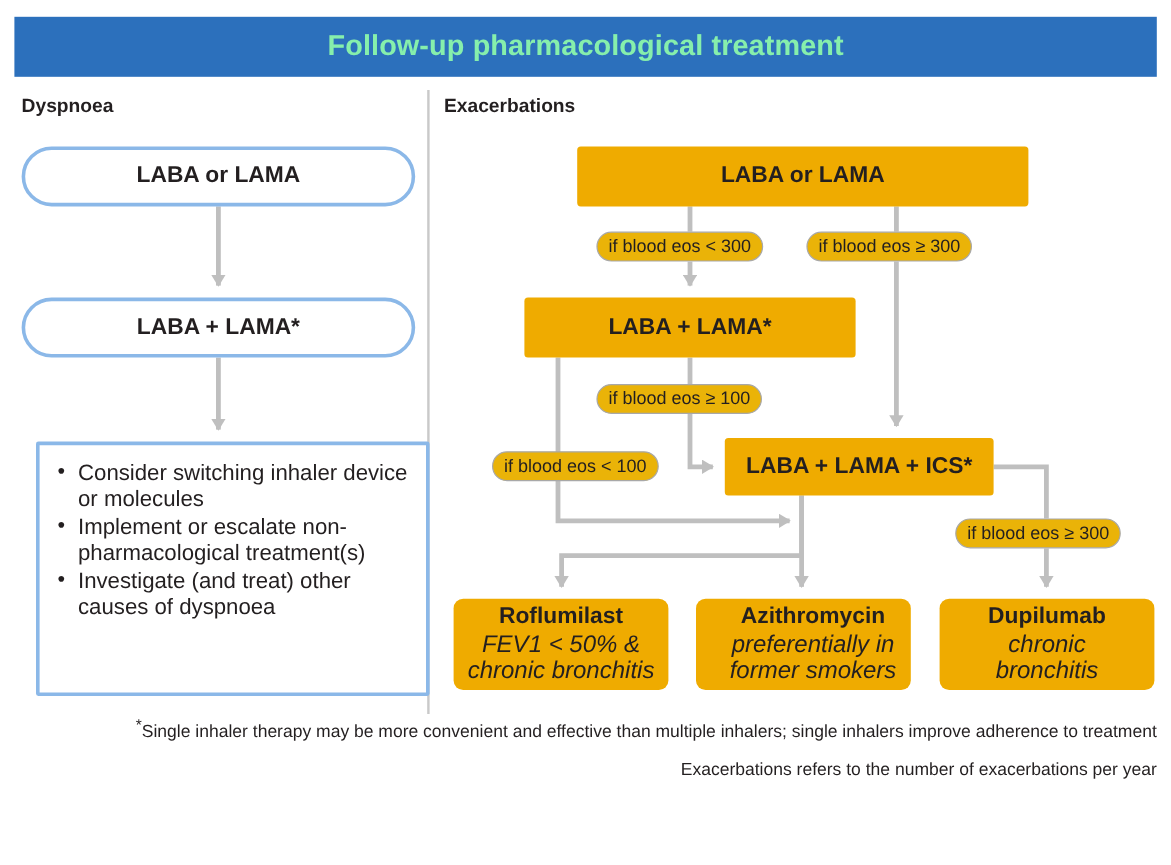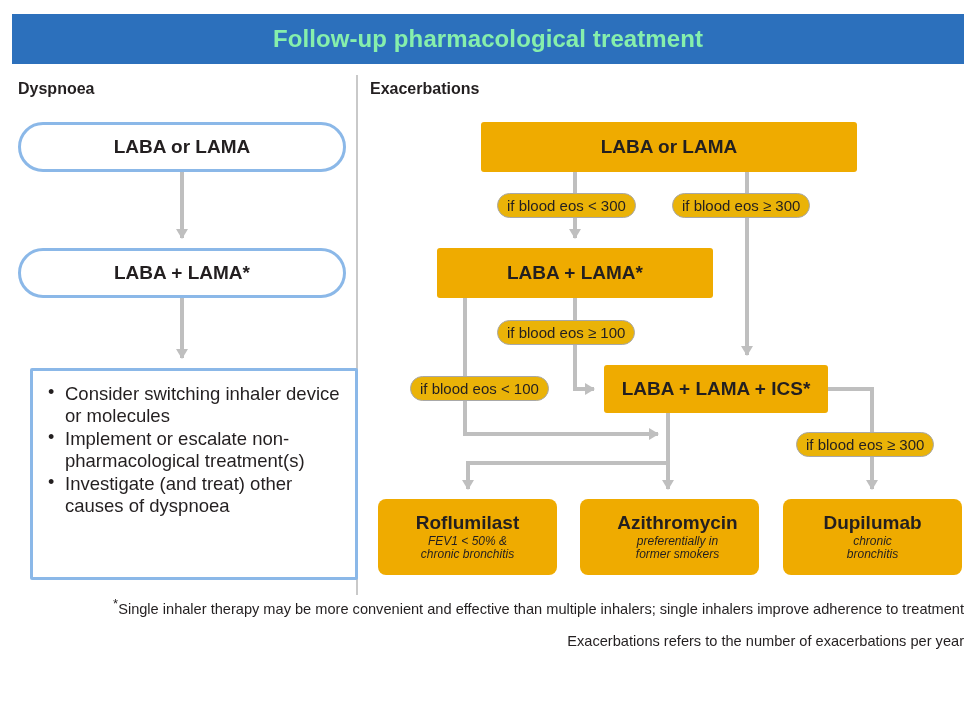--- a/index.html
+++ b/index.html
@@ -93,21 +93,21 @@
     align-items: center; justify-content: center;
     color: #231f20;
     border-radius: 3px;
   }
   .orange-box .ob-title {
     font-size: 19px; font-weight: bold; line-height: 1.1;
   }
   .drug-box { border-radius: 8px; padding: 6px 4px; }
   .drug-box .ob-title { font-size: 19px; font-weight: bold; margin-bottom: 1px; }
   .drug-box .ob-sub {
-    font-size: 12px; font-style: italic; font-weight: normal;
+    font-size: 20px; font-style: italic; font-weight: normal;
     line-height: 1.12; text-align: center;
   }
 
   #ob-laba-lama   { left: 481px; top: 122px; width: 376px; height: 50px; }
   #ob-laba-plama  { left: 437px; top: 248px; width: 276px; height: 50px; }
   #ob-laba-ics    { left: 604px; top: 365px; width: 224px; height: 48px; }
   #ob-roflumilast { left: 378px; top: 499px; width: 179px; height: 76px; }
   #ob-azithromycin{ left: 580px; top: 499px; width: 179px; height: 76px; padding-left: 20px; }
   #ob-dupilumab   { left: 783px; top: 499px; width: 179px; height: 76px; }
 

